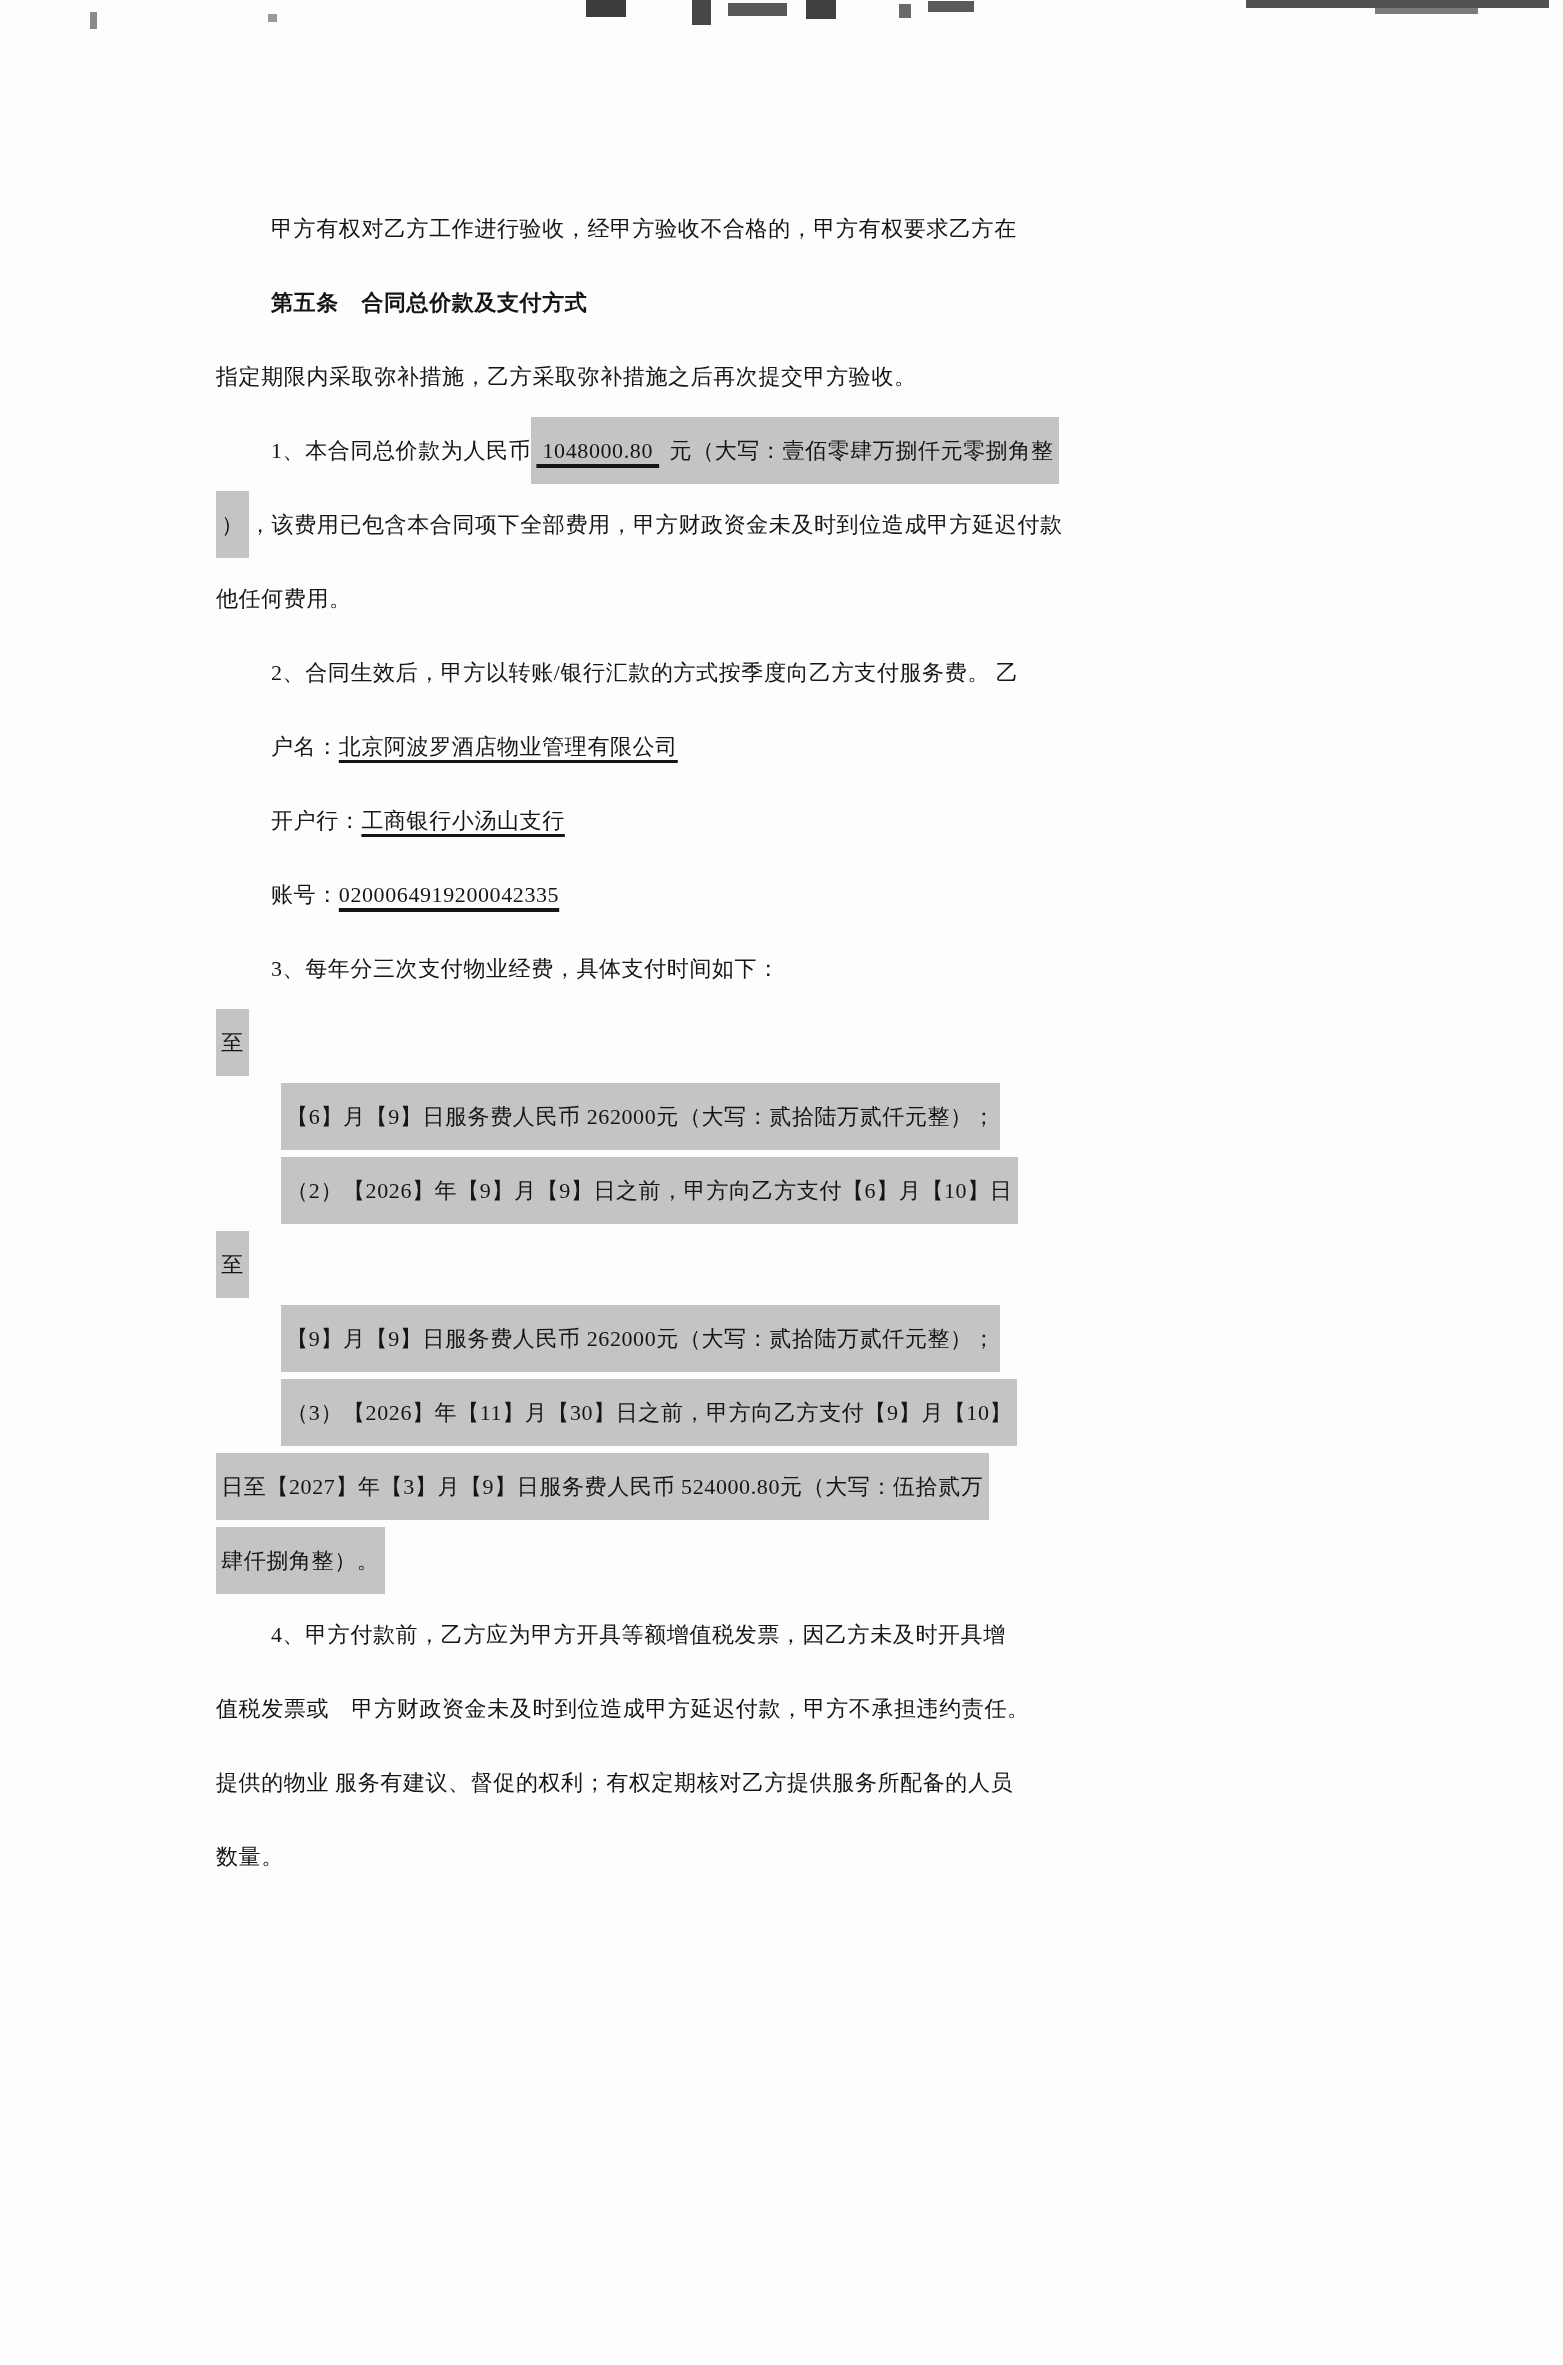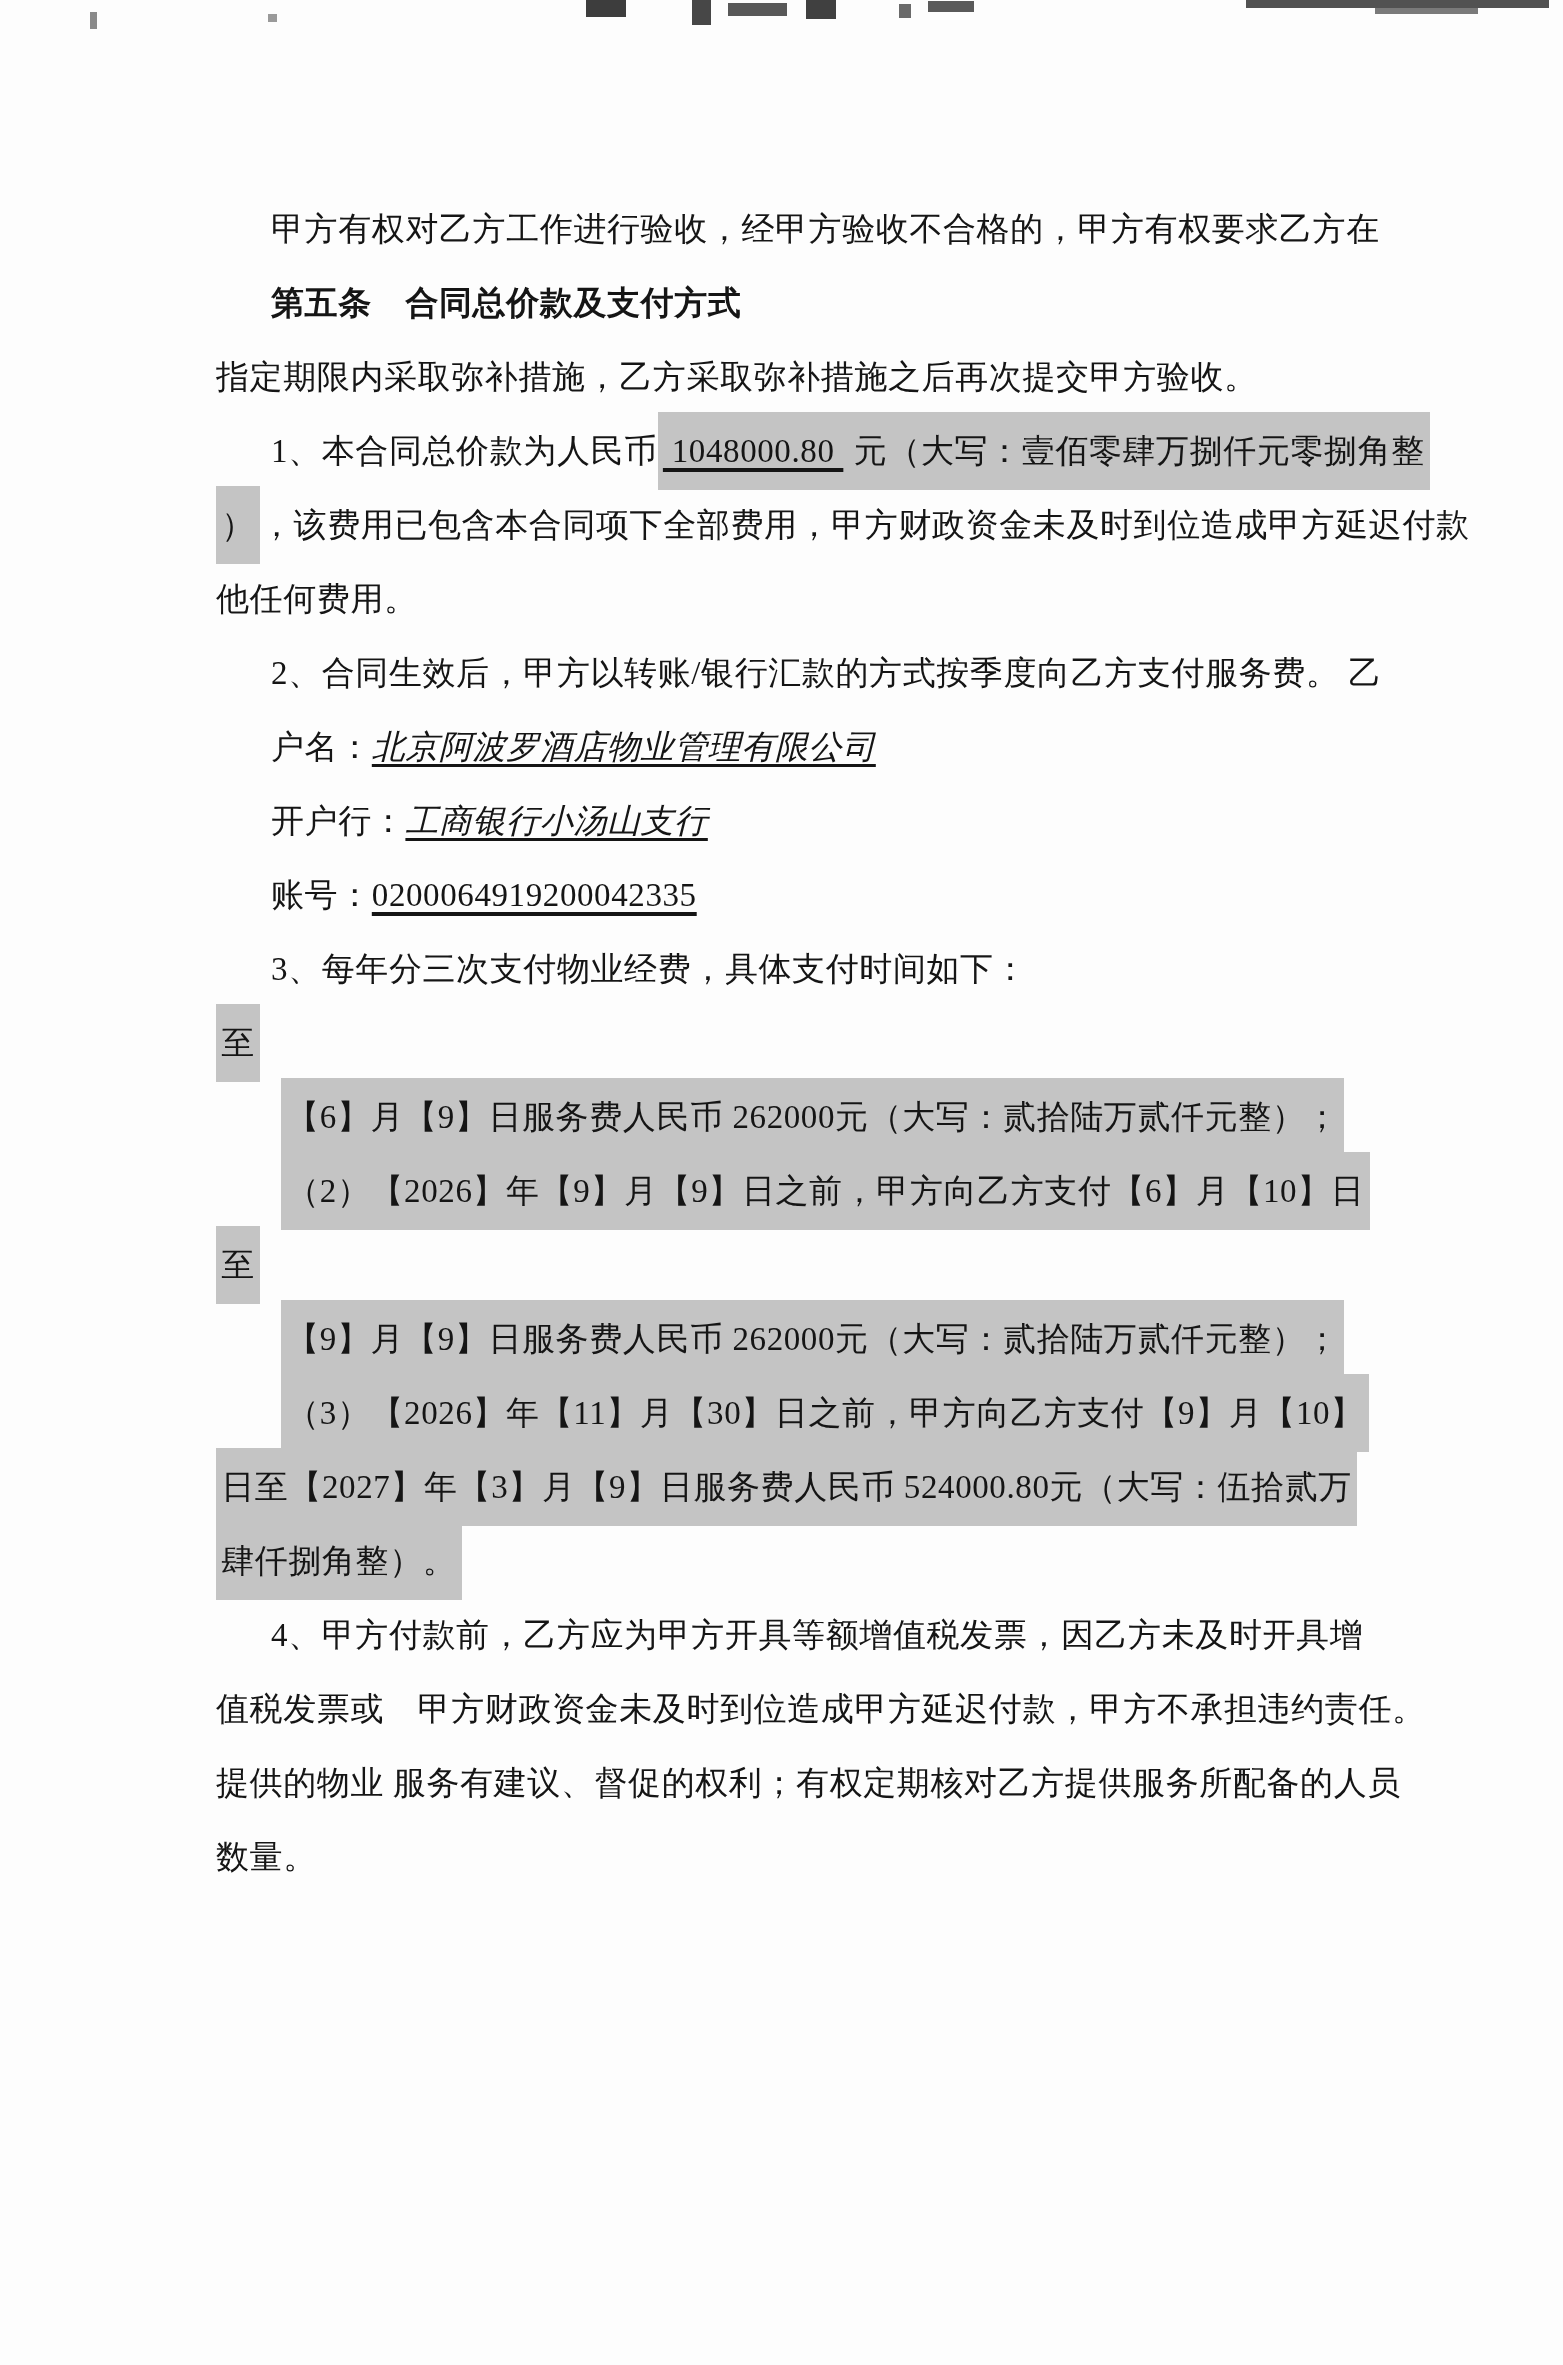--- a/index.html
+++ b/index.html
@@ -9,36 +9,35 @@
     height:2366px;
     margin:0 auto;
     background:var(--paper,#fdfdfd);
     box-sizing:border-box;
     padding:192px 0 0 216px;
     font-family:"Liberation Serif","DejaVu Serif",serif;
     color:var(--ink,#151515);
     overflow:hidden;
   }
   .line{
-    font-size:33px;
+    font-size:22px;
     line-height:74px;
     white-space:pre;
     letter-spacing:0.6px;
   }
   .line.ind1{padding-left:55px;}
   .line.ind2{padding-left:65px;}
   .hl{
     background:var(--hl,#c4c4c4);
     padding:20.7px 5.2px;
   }
   .u-thin{
     text-decoration:underline;
     text-decoration-thickness:2.6px;
     text-underline-offset:5.8px;
-    font-style:italic;
   }
   .u-thick{
     text-decoration:underline;
     text-decoration-thickness:3.9px;
     text-underline-offset:5.8px;
   }
   .b{font-weight:700;}
   .artifact{position:absolute;background:#4a4a4a;}
   .a1{left:90px;top:11.6px;width:6.5px;height:17px;background:#8a8a8a;}
   .a2{left:268px;top:14px;width:9px;height:7.7px;background:#9a9a9a;}

